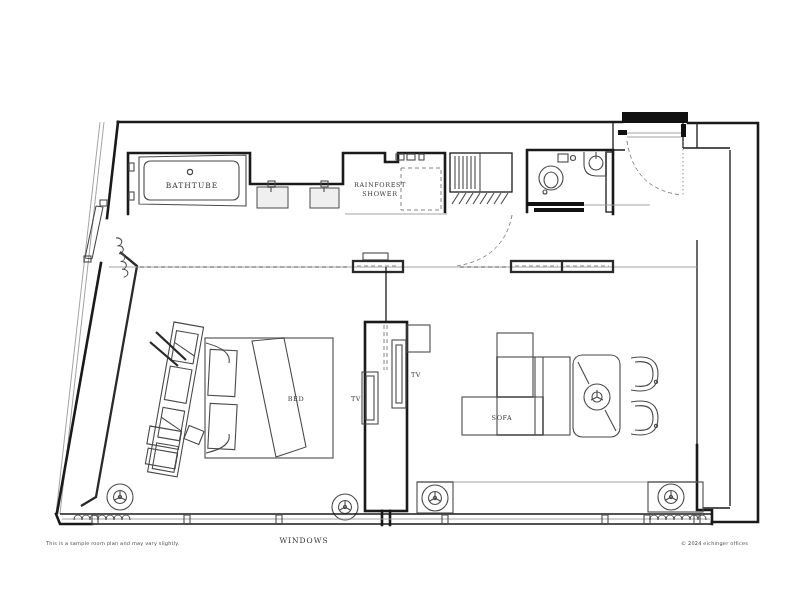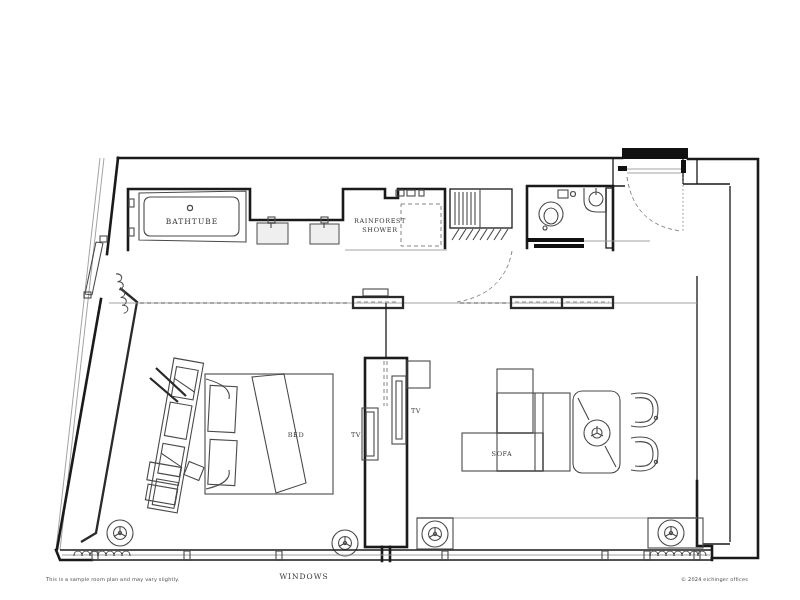--- a/index.html
+++ b/index.html
@@ -1,17 +1,17 @@
 <!DOCTYPE html>
 <html><head>
 <meta charset="utf-8">
 <style>
   html,body{margin:0;padding:0;background:#ffffff;}
   .stage{position:relative;width:800px;height:552px;background:#ffffff;overflow:hidden;
-         font-family:"DejaVu Serif", serif;margin-top:36px;}
+         font-family:"DejaVu Serif", serif;}
   svg{position:absolute;left:0;top:0;}
   .wall{stroke:#1a1a1a;stroke-width:2.6;fill:none;stroke-linecap:square;}
   .wallthin{stroke:#1a1a1a;stroke-width:1.3;fill:none;}
   .furn{stroke:#4a4a4a;stroke-width:1.1;fill:none;}
   .furnbold{stroke:#2a2a2a;stroke-width:2.3;fill:none;}
   .thin{stroke:#999999;stroke-width:0.9;fill:none;}
   .dash{stroke:#777777;stroke-width:0.9;fill:none;stroke-dasharray:4 3;}
   .dot{stroke:#9a9a9a;stroke-width:1.1;fill:none;stroke-dasharray:1.5 2.5;}
   .fillrect{fill:#111111;stroke:none;}
   .sink{fill:#efefef;stroke:#4a4a4a;stroke-width:1;}

